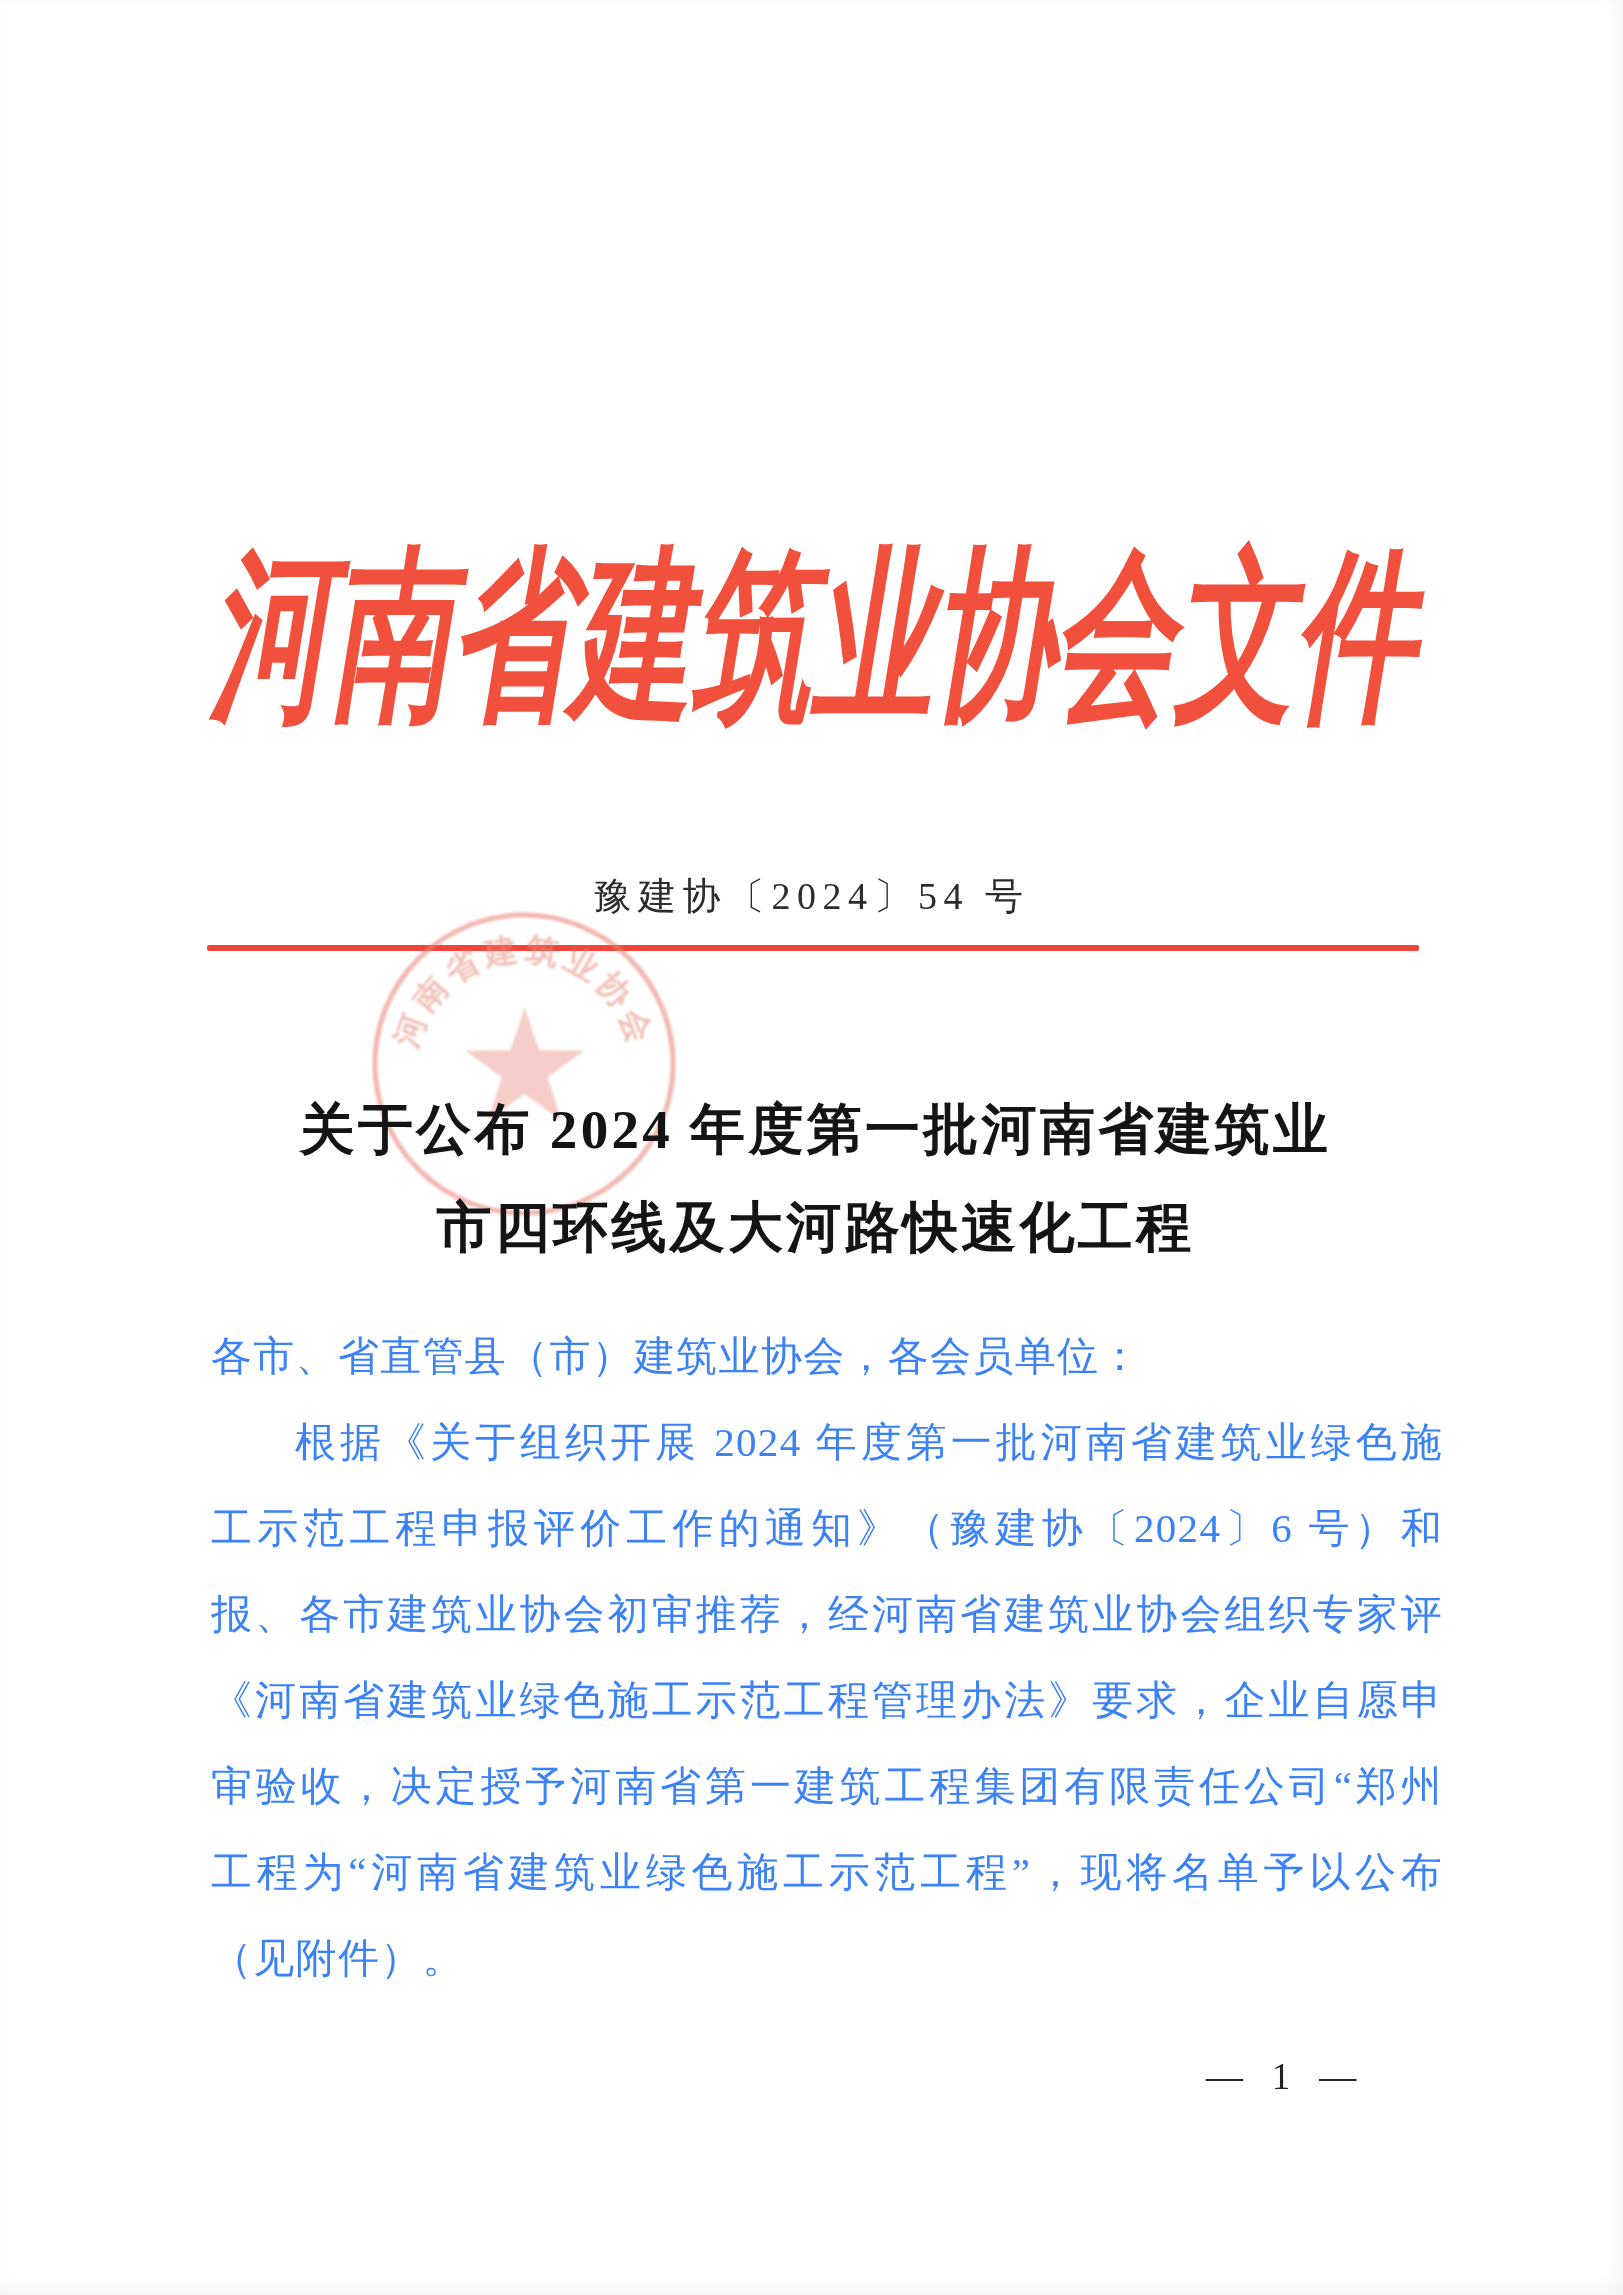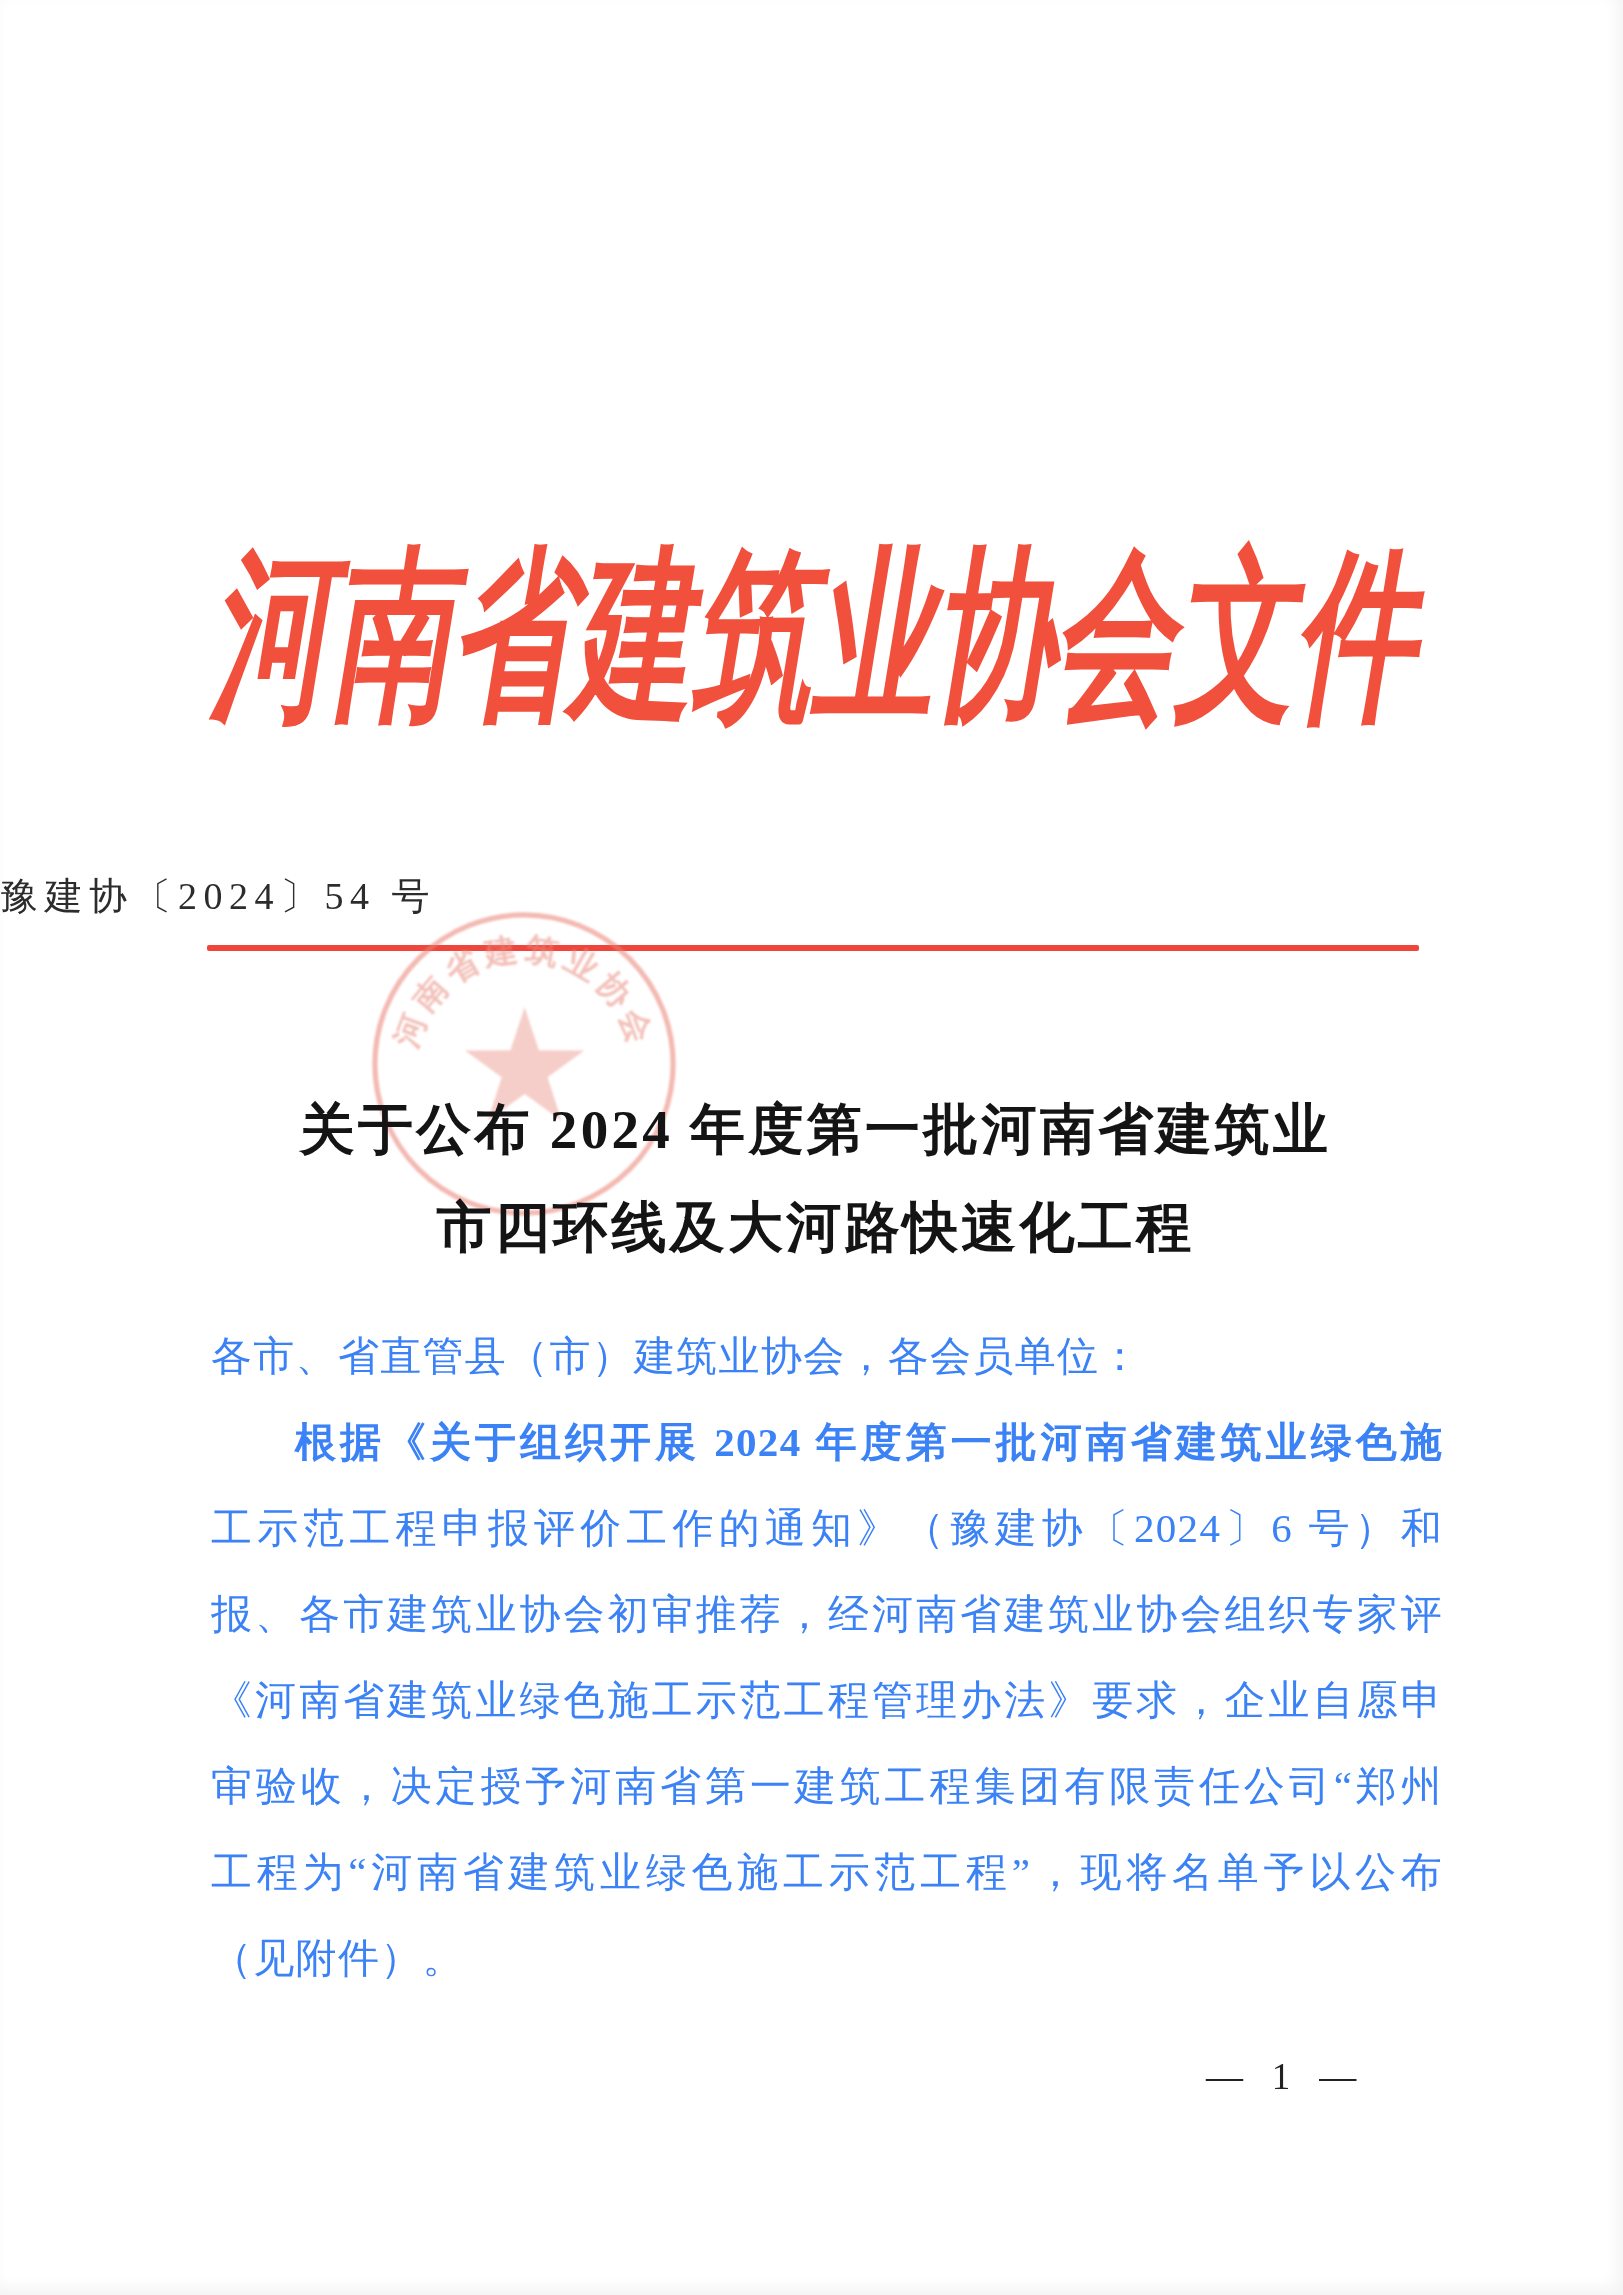--- a/index.html
+++ b/index.html
@@ -20,21 +20,21 @@
   }
   .org-title {
     font-size:131px; font-weight:900; color:#f1503d;
     white-space:nowrap; letter-spacing:0px;
     transform:scale(0.92,1.42); transform-origin:center;
   }
 
   
   .doc-number {
     position:absolute; top:871px; left:0; width:100%;
-    text-align:left; font-size:38px; letter-spacing:6.5px;
+    text-align:center; font-size:38px; letter-spacing:6.5px;
     color:#2c2c2c; white-space:nowrap;
   }
 
   
   .red-line {
     position:absolute; left:207px; top:945px; width:1212px; height:5.9px;
     background:#f0453a; border-radius:2px;
   }
 
   
@@ -51,21 +51,21 @@
   }
   .notice-title .tline { line-height:98px; height:98px; white-space:nowrap;padding-left:8px; }
 
   
   .body-text {
     position:absolute; left:211px; top:1313px; width:1232px;
     font-size:41px; color:#3b82f6; letter-spacing:1.3px;
   }
   .body-text .bline { line-height:86px; height:86px; overflow:visible; }
   .body-text .bline.justify { text-align:justify; text-align-last:justify; }
-  .body-text .bline.indent { padding-left:84px;font-weight:bold; }
+  .body-text .bline.indent { padding-left:84px; }
 
   
   .footer {
     position:absolute; left:1206px; top:2055px;
     font-size:37px; color:#222; letter-spacing:1.3px; word-spacing:17px;
     white-space:nowrap;
   }
 </style>
 </head>
 <body>

